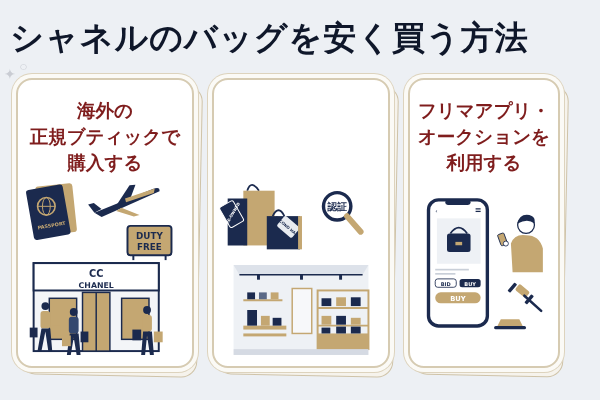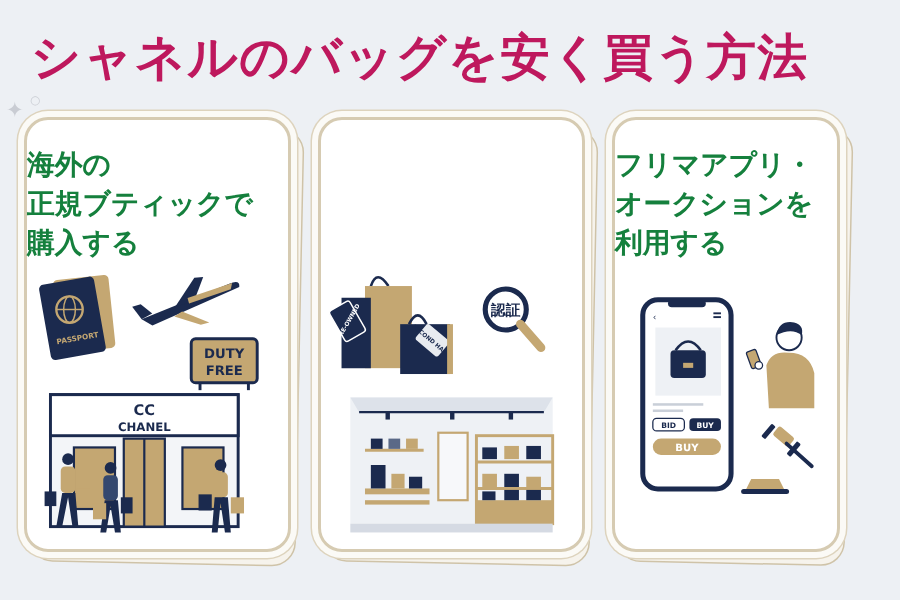--- a/index.html
+++ b/index.html
@@ -5,39 +5,39 @@
   * { box-sizing: border-box; margin: 0; padding: 0; }
   html, body { width: 600px; height: 400px; overflow: hidden; }
   body {
     background: #edf0f4;
     font-family: "DejaVu Sans", "Liberation Sans", sans-serif;
     position: relative;
     color: #17233d;
   }
   .title {
     position: absolute; left: 0; top: 16px; width: 539px;
-    text-align: right; font-size: 33px; font-weight: bold;
-    color: #be185d; letter-spacing: 1px;
+    text-align: center; font-size: 33px; font-weight: bold;
+    color: #0f172a; letter-spacing: 1px;
   }
   .sparkle { position: absolute; color: #c9ccd3; font-size: 14px; }
   .card-wrap { position: absolute; top: 78px; height: 290px; }
   .card-back {
     position: absolute; inset: 6px -6px -8px 6px;
     border: 1.5px solid #cfc3a8; border-radius: 16px;
     background: #f6f3ec; transform: rotate(1.2deg);
   }
   .card {
     position: absolute; inset: 0; background: #fff;
     border: 2px solid #d6cbb2; border-radius: 16px;
     box-shadow: 0 0 0 4px #fbfaf6, 0 0 0 5px #ddd3bd;
   }
   .card-title {
     position: absolute; top: 18px; left: 0; width: 100%;
-    text-align: left; font-weight: bold; font-size: 18.5px;
-    line-height: 26px; color: #15803d; white-space: pre-line;
+    text-align: center; font-weight: bold; font-size: 18.5px;
+    line-height: 26px; color: #7f1d1d; white-space: pre-line;
   }
   .illus { position: absolute; left: 0; width: 100%; }
   .navy { fill: #1b2a4e; }
   .gold { fill: #c4a772; }
   .lbl { font-family: "DejaVu Sans", sans-serif; font-weight: bold; }
 </style>
 </head>
 <body>
 
 <div class="title">シャネルのバッグを安く買う方法</div>

